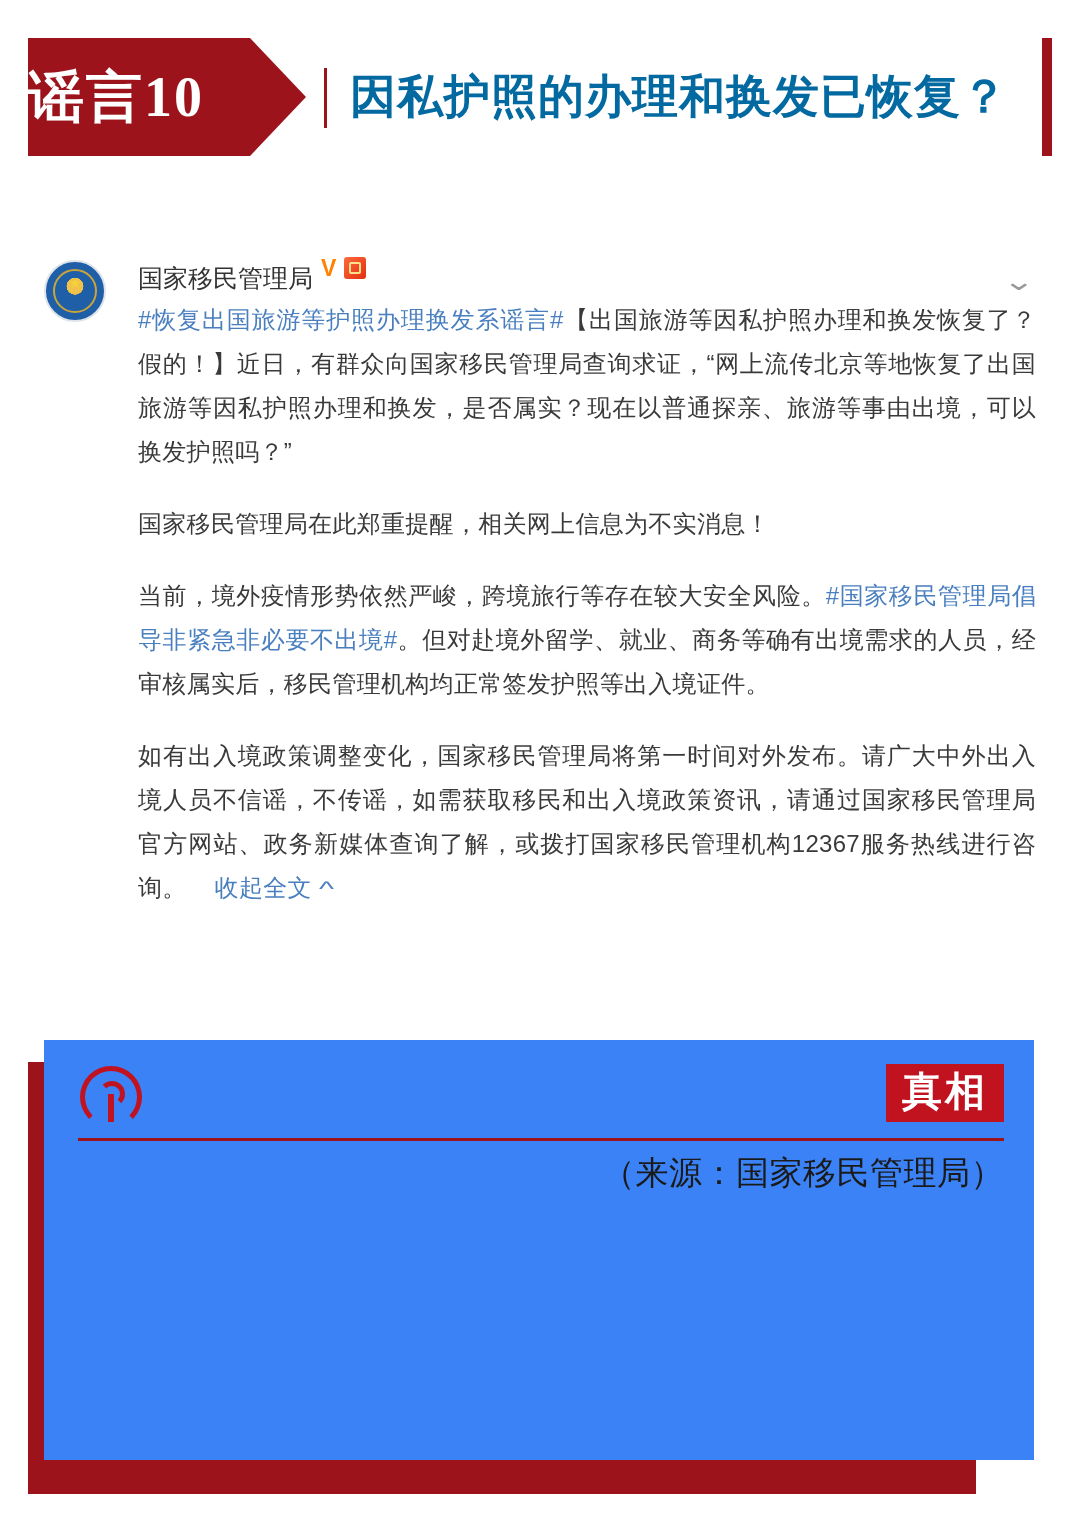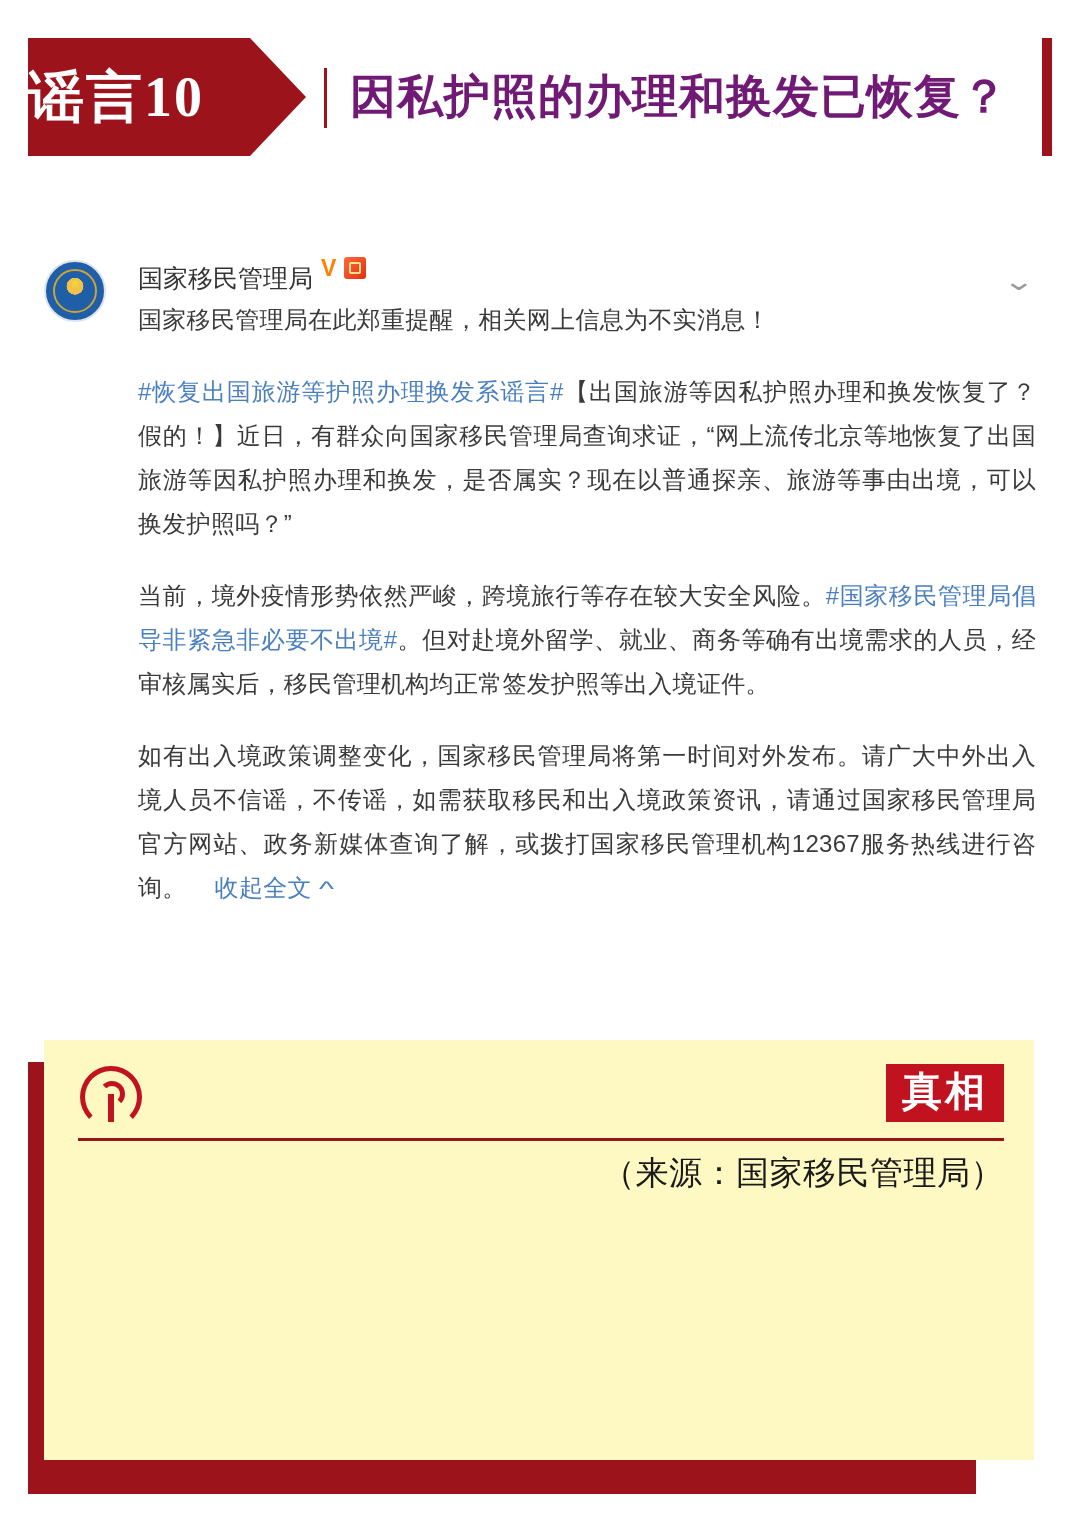--- a/index.html
+++ b/index.html
@@ -65,21 +65,21 @@
   }
   .header-title {
     position: absolute;
     left: 322px;
     top: 0;
     height: 118px;
     line-height: 118px;
     font-family: "Liberation Serif", serif;
     font-size: 46px;
     font-weight: bold;
-    color: #701a75;
+    color: #0369a1;
     letter-spacing: 1px;
   }
   .header-right-bar {
     position: absolute;
     right: 0;
     top: 0;
     width: 10px;
     height: 118px;
     background: #9d131b;
   }
@@ -211,21 +211,21 @@
     width: 948px;
     height: 432px;
     background: #9d131b;
   }
   .truth-box {
     position: absolute;
     left: 44px;
     top: 1040px;
     width: 990px;
     height: 420px;
-    background: #fef9c3;
+    background: #3b82f6;
     box-sizing: border-box;
   }
   .truth-inner {
     position: absolute;
     left: 34px;
     top: 22px;
     right: 30px;
     bottom: 24px;
   }
   .truth-head {
@@ -322,23 +322,23 @@
   <div class="post-body">
 
     <div class="post-name-row">
       <span class="post-name">国家移民管理局</span>
       <span class="badge-v">V</span>
       <span class="badge-icon"></span>
     </div>
 
 
     <div class="post-text">
+      <p><span class="link">#恢复出国旅游等护照办理换发系谣言#</span><span>【出国旅游等因私护照办理和换发恢复了？假的！】近日，有群众向国家移民管理局查询求证，“网上流传北京等地恢复了出国旅游等因私护照办理和换发，是否属实？现在以普通探亲、旅游等事由出境，可以换发护照吗？”</span></p>
+
       <p>国家移民管理局在此郑重提醒，相关网上信息为不实消息！</p>
-
-      <p><span class="link">#恢复出国旅游等护照办理换发系谣言#</span><span>【出国旅游等因私护照办理和换发恢复了？假的！】近日，有群众向国家移民管理局查询求证，“网上流传北京等地恢复了出国旅游等因私护照办理和换发，是否属实？现在以普通探亲、旅游等事由出境，可以换发护照吗？”</span></p>
 
       <p><span>当前，境外疫情形势依然严峻，跨境旅行等存在较大安全风险。</span><span class="link">#国家移民管理局倡导非紧急非必要不出境#</span><span>。但对赴境外留学、就业、商务等确有出境需求的人员，经审核属实后，移民管理机构均正常签发护照等出入境证件。</span></p>
 
       <p><span>如有出入境政策调整变化，国家移民管理局将第一时间对外发布。请广大中外出入境人员不信谣，不传谣，如需获取移民和出入境政策资讯，请通过国家移民管理局官方网站、政务新媒体查询了解，或拨打国家移民管理机构12367服务热线进行咨询。</span><span class="collapse-link">收起全文</span><span class="caret-up">^</span></p>
     </div>
 
   </div>
 </div>
 
 <div class="truth-shadow"></div>

